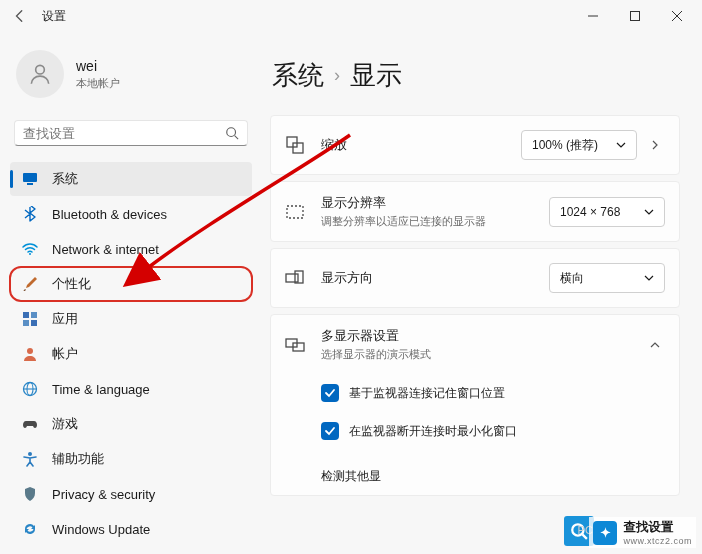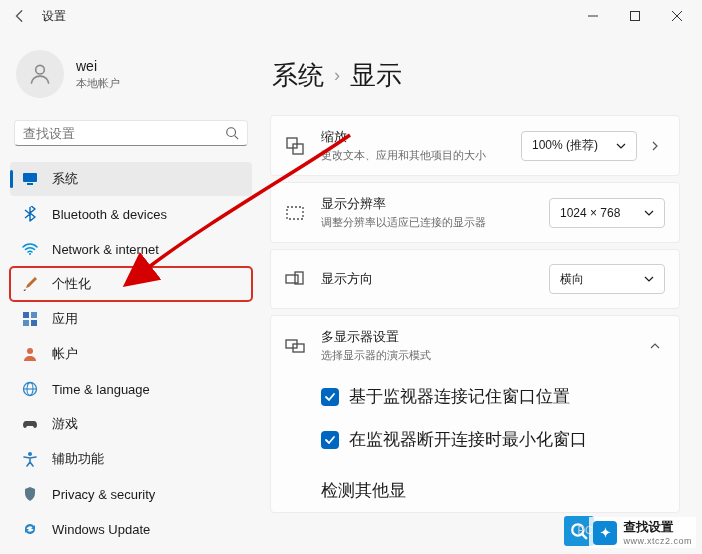--- a/index.html
+++ b/index.html
@@ -82,20 +82,21 @@
   color: #1a1a1a;
 }
 .nav-item.selected { background: #eaeaea; }
 .nav-item.selected::before {
   content: ""; position: absolute; left: 0; top: 8px; bottom: 8px;
   width: 3px; background: #0067c0; border-radius: 2px;
 }
 .nav-item.highlighted {
   outline: 2px solid #d93025;
   outline-offset: -1px;
+  border-radius: 11px;
 }
 .nav-icon { width: 16px; height: 16px; display: flex; align-items: center; justify-content: center; }
 .nav-label { font-size: 13px; }
 .main {
   flex: 1;
   padding: 26px 22px 0 10px;
   overflow: hidden;
 }
 .breadcrumb {
   display: flex; align-items: center; gap: 10px;
@@ -134,28 +135,28 @@
   padding: 0 10px;
   font-size: 12px;
   gap: 5px;
 }
 .chev {
   width: 20px; display: flex; align-items: center; justify-content: center;
   color: #555;
 }
 .chev.tail { margin-left: 8px; }
 .sub-body { padding: 4px 14px 12px 50px; display:flex; flex-direction:column; gap:8px; }
-.check-row { display: flex; align-items: center; gap: 10px; font-size: 17px; padding: 6px 0; }
+.check-row { display: flex; align-items: center; gap: 10px; font-size: 12px; padding: 6px 0; }
 .checkbox {
   width: 18px; height: 18px; border-radius: 4px;
   background: #0067c0;
   display: flex; align-items: center; justify-content: center;
   color: #fff;
 }
-.detect-row { padding: 10px 14px 10px 50px; display:flex; align-items:center; font-size:17px; }
+.detect-row { padding: 10px 14px 10px 50px; display:flex; align-items:center; font-size:12px; }
 .arrow {
   position: absolute; pointer-events: none; z-index: 50;
 }
 .watermark {
   position: absolute; right: 6px; bottom: 6px;
   display: flex; align-items: center; gap: 6px;
   background: rgba(255,255,255,0.8);
   padding: 2px 4px;
   font-size: 12.5px;
   z-index: 60;
@@ -343,21 +344,20 @@
     </div>
 
     <div class="card">
       <div class="card-row">
         <span class="card-icon"><svg width="20" height="20" viewBox="0 0 20 20">
               <rect x="2" y="2" width="10" height="10" stroke="currentColor" fill="none" stroke-width="1.3"></rect>
               <rect x="8" y="8" width="10" height="10" stroke="currentColor" fill="none" stroke-width="1.3"></rect>
             </svg></span>
         <div class="card-text">
           <div class="card-title">缩放</div>
-          <div class="card-sub">更改文本、应用和其他项目的大小</div>
         </div>
         <div class="combo">
           <span>100% (推荐)</span>
           <svg width="10" height="10" viewBox="0 0 10 10">
               <path d="M1 3l4 4 4-4" stroke="currentColor" fill="none" stroke-width="1.2"></path>
             </svg>
         </div>
         <span class="chev tail">
             <svg width="10" height="10" viewBox="0 0 10 10">
               <path d="M3 1l4 4-4 4" stroke="currentColor" fill="none" stroke-width="1.2"></path>

